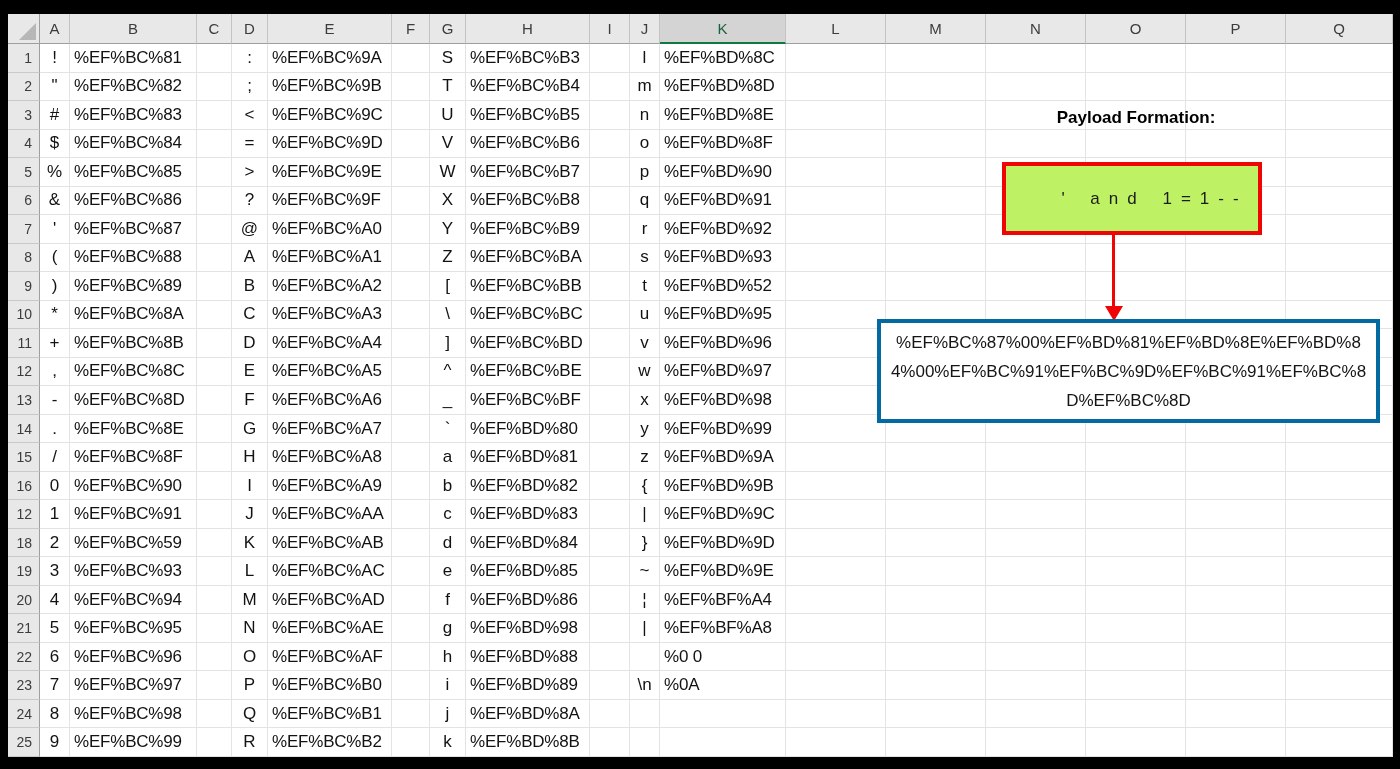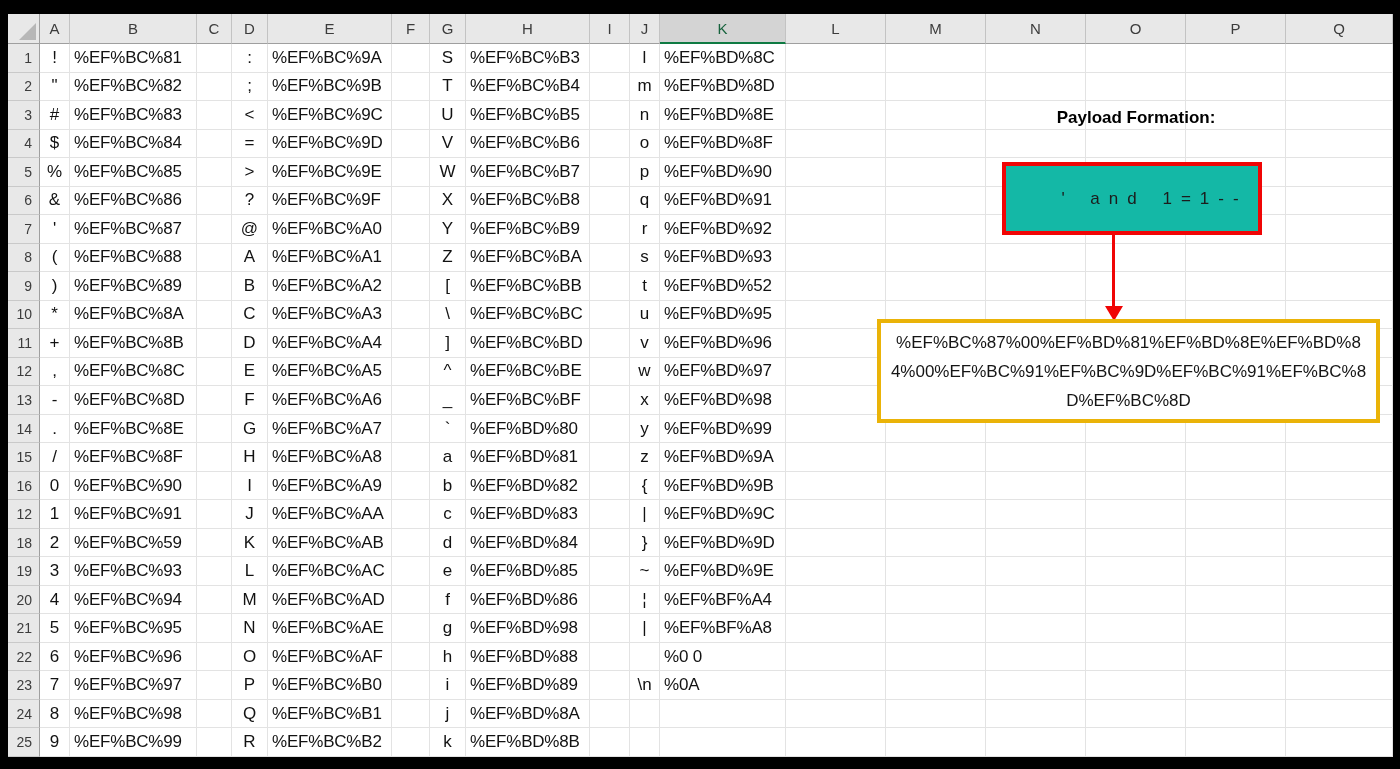--- a/index.html
+++ b/index.html
@@ -69,42 +69,42 @@
   .cell.enc  { justify-content: flex-start; padding-left: 4px; letter-spacing: -0.2px; }
   .overlay { position: absolute; }
   .payload-title {
     left: 936px; top: 88px; width: 400px; height: 27px;
     text-align: center; line-height: 27px;
     font-size: 17px; font-weight: bold; color: #000; margin-top: 16px;
   }
   .src-box {
     left: 1002px; top: 162px; width: 260px; height: 73px;
     border: 4px solid #f00505;
-    background: #14b8a6;
+    background: #bef264;
     display: flex; align-items: center; justify-content: center; padding-left: 36px;
   }
   .src-box span {
     font-size: 17px; color: #1c1c1c;
     letter-spacing: 9px; word-spacing: 3px;
     padding-left: 9px; 
   }
   .arrow-line {
     left: 1112px; top: 235px; width: 3px; height: 74px;
     background: #f00505;
   }
   .arrow-head {
     left: 1105px; top: 306px;
     width: 0; height: 0;
     border-left: 9px solid transparent;
     border-right: 9px solid transparent;
     border-top: 15px solid #f00505;
   }
   .enc-box {
     left: 877px; top: 319px; width: 503px; height: 104px;
-    border: 4px solid #eab308;
+    border: 4px solid #0369a1;
     background: #fff;
     display: flex; align-items: center; justify-content: center;
     padding: 2px 6px;
   }
   .enc-box span {
     font-size: 17px; line-height: 29px; color: #151515;
     text-align: center;
     word-break: break-all;
   }
 </style>

